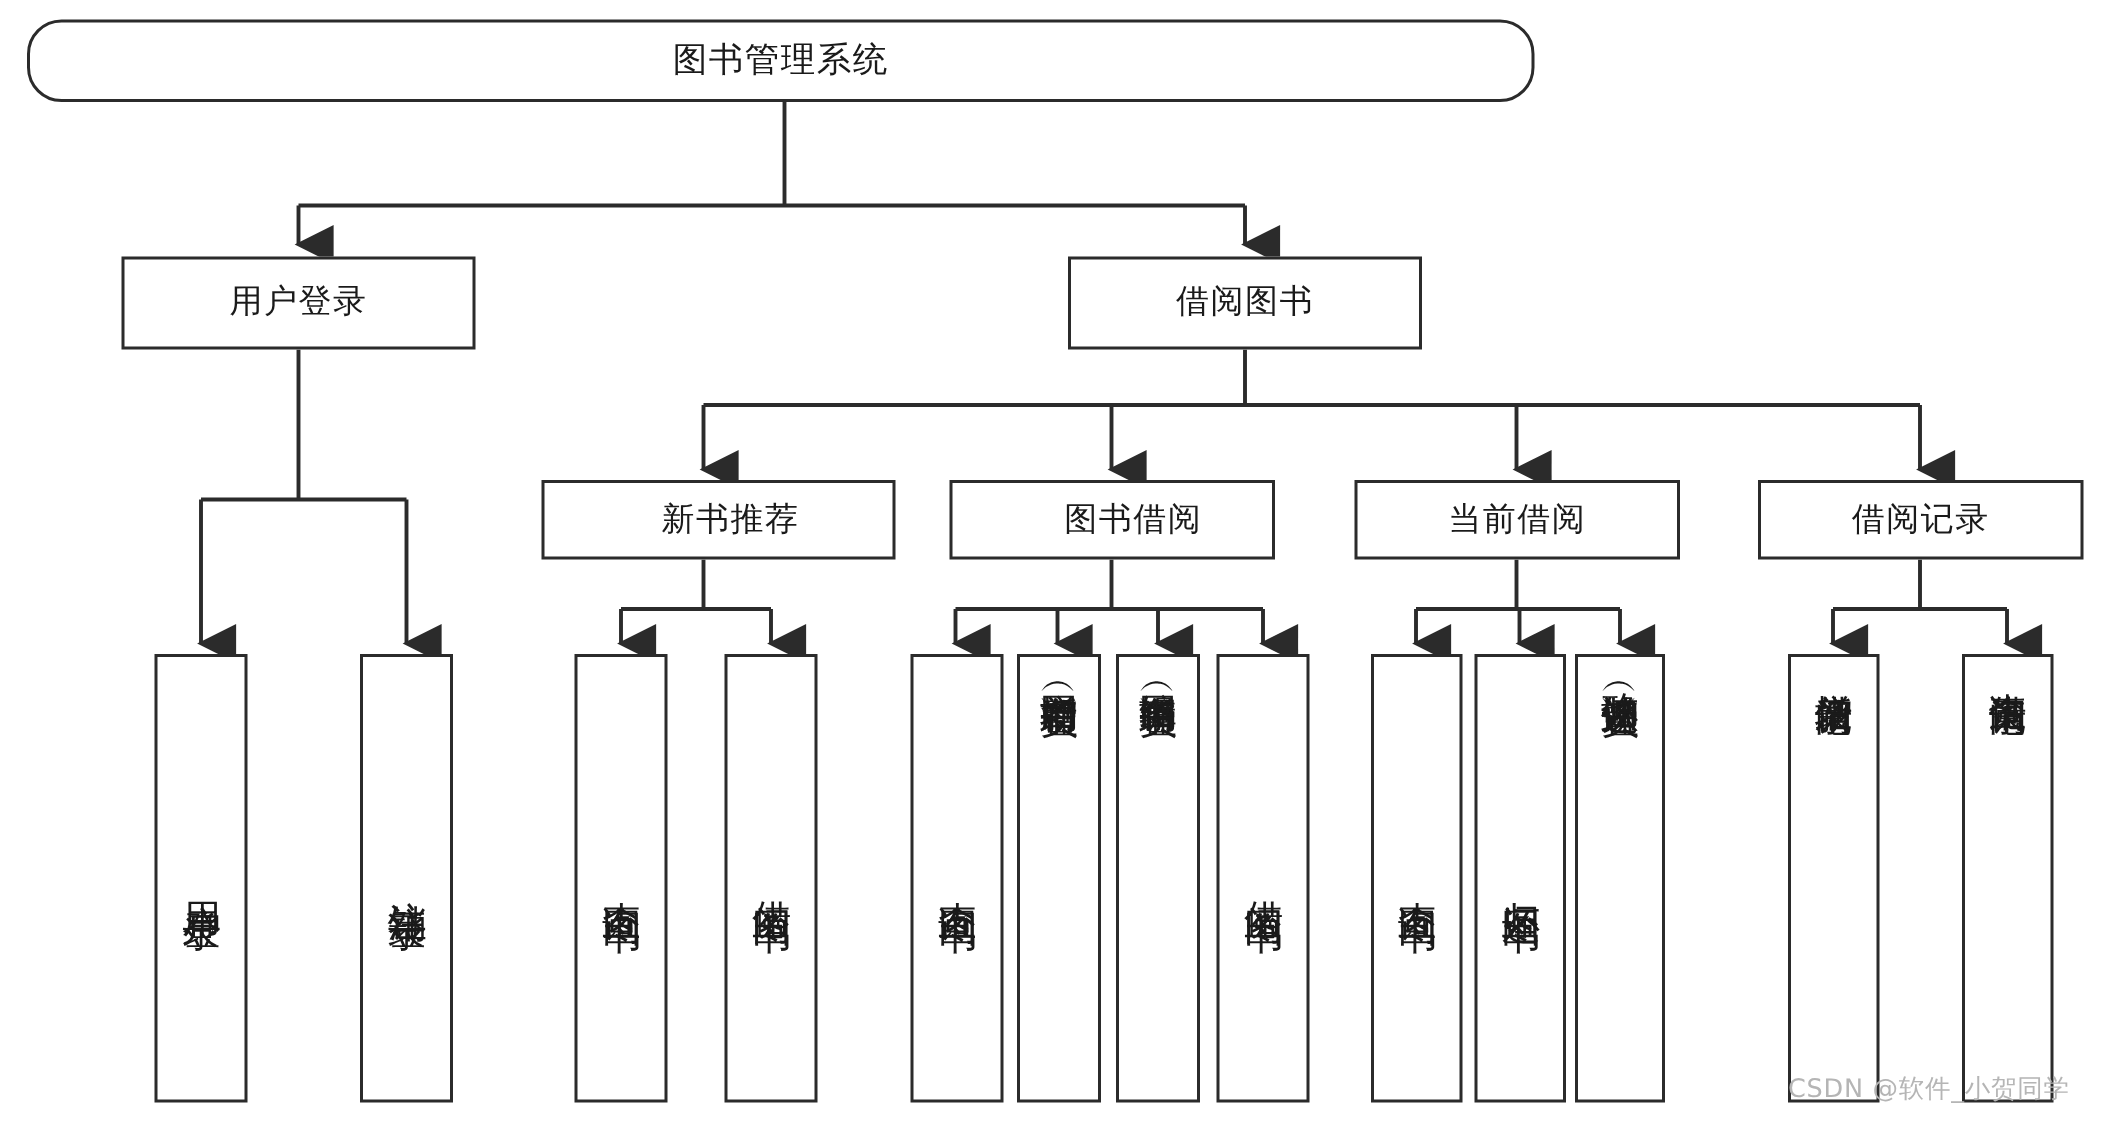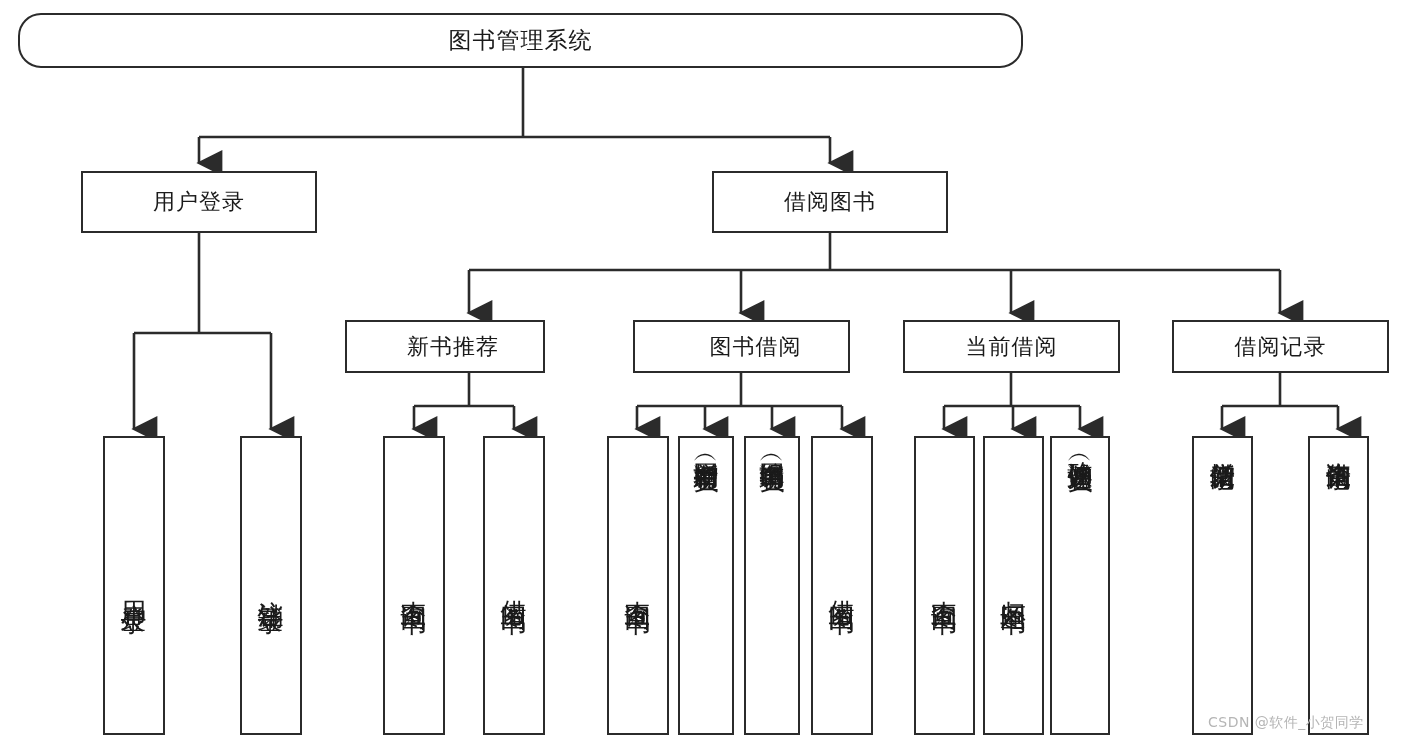--- a/index.html
+++ b/index.html
@@ -69,25 +69,24 @@
     margin-bottom: auto;
   }
   .node.vert.wrapbox .node-label {
     font-size: 25px;
     letter-spacing: 1px;
     margin-top: 4px;
   }
   .watermark {
     position: absolute;
     color: #b5b5b5;
-    font-size: 14px;
+    font-size: 17px;
     letter-spacing: 0.5px;
     white-space: nowrap;
     user-select: none;
-    margin-left: 16px;
   }
 </style>
 </head>
 <body>
 
 <div id="canvas">
 
   <svg id="edges" viewBox="0 0 1405 747" width="1405" height="747">
     <defs>
       <marker id="arrow" viewBox="0 0 12 12" refX="6" refY="10" markerWidth="12" markerHeight="12" orient="auto-start-reverse">
@@ -143,21 +142,21 @@
     <span class="node-label">图书管理系统</span>
   </div>
 
   <div class="node horiz" style="left:81px; top:171px; width:236px; height:62px;">
     <span class="node-label">用户登录</span>
   </div>
   <div class="node horiz" style="left:712px; top:171px; width:236px; height:62px;">
     <span class="node-label">借阅图书</span>
   </div>
 
-  <div class="node horiz" style="left:345px; top:320px; width:200px; height:53px;padding-left:16px;">
+  <div class="node horiz" style="left:361px; top:320px; width:236px; height:53px;padding-left:16px;">
     <span class="node-label">新书推荐</span>
   </div>
   <div class="node horiz" style="left:633px; top:320px; width:217px; height:53px;padding-left:28px;">
     <span class="node-label">图书借阅</span>
   </div>
   <div class="node horiz" style="left:903px; top:320px; width:217px; height:53px;">
     <span class="node-label">当前借阅</span>
   </div>
   <div class="node horiz" style="left:1172px; top:320px; width:217px; height:53px;">
     <span class="node-label">借阅记录</span>

